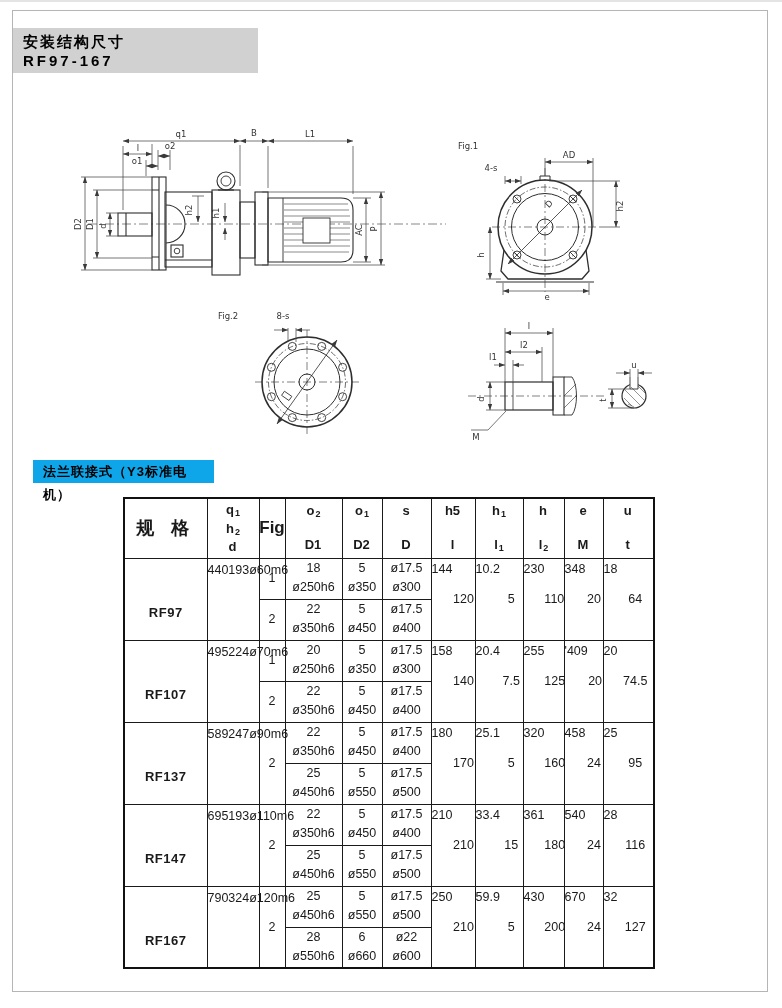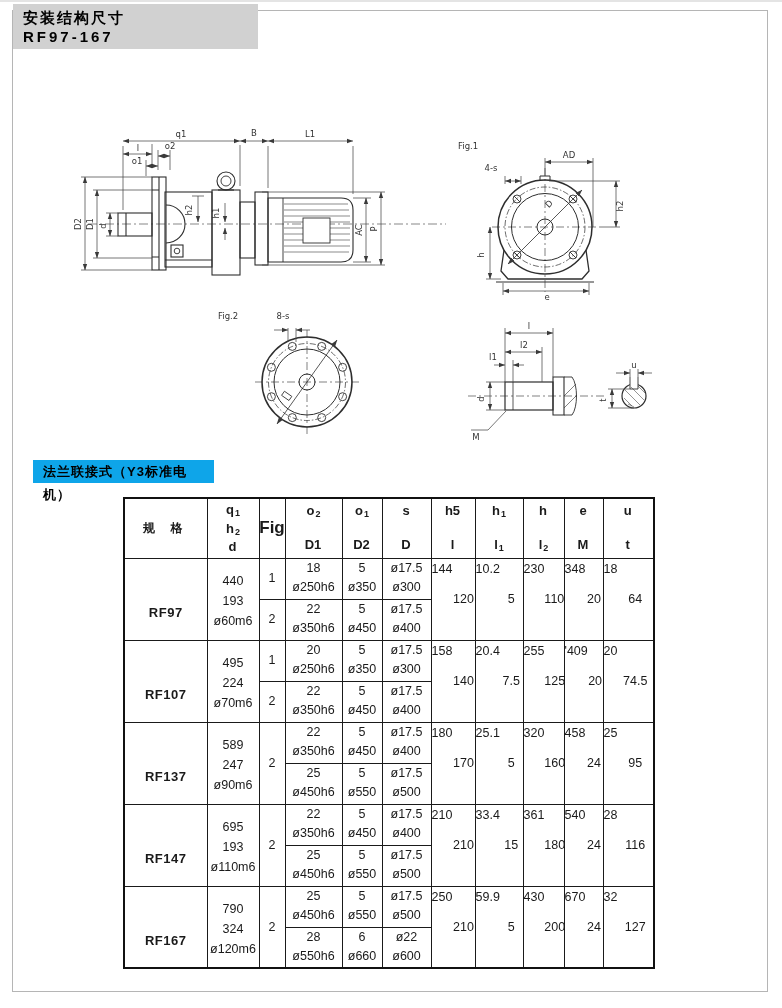--- a/index.html
+++ b/index.html
@@ -6,21 +6,21 @@
   body {
     width:782px; height:1008px; position:relative; background:#ffffff;
     font-family:"Liberation Sans", sans-serif; color:#111; overflow:hidden;
   }
   .scan-top-line { position:absolute; left:0; top:0; width:100%; height:2px; background:#d8d8d8; opacity:.7; }
   .page-frame {
     position:absolute; left:12px; top:10px; width:756px; height:982px;
     border:1px solid #b5b5b5; background:#fff;
   }
   .title-bar {
-    position:absolute; left:13px; top:4px; width:245px; height:45px;
+    position:absolute; left:13px; top:28px; width:245px; height:45px;
     background:#d1d1d1; padding:4px 10px; z-index:3;
   }
   .title-bar .t1, .title-bar .t2 {
     font-weight:bold; font-size:15px; line-height:19px; letter-spacing:2px; color:#000;
   }
   .title-bar .t2 { letter-spacing:3px; }
   svg.drawing { position:absolute; left:0; top:0; width:782px; height:497px; z-index:1; }
   svg.drawing text { font-family:"DejaVu Sans", sans-serif; font-size:8.5px; fill:#333; }
   .banner {
     position:absolute; left:33px; top:460px; width:181px; height:23px;
@@ -31,24 +31,24 @@
     position:absolute; left:123px; top:497px; width:532px; z-index:2;
     border-collapse:collapse; table-layout:fixed; background:#fff;
     font-size:12.5px; color:#1a1a1a;
   }
   table.dims { border:2px solid #111; }
   table.dims td, table.dims th { border:1px solid #1a1a1a; padding:0; text-align:center; vertical-align:top; font-weight:normal; }
   tr.hdr { height:60px; }
   tr.r { height:41px; }
   .hcell { height:58px; display:flex; flex-direction:column; justify-content:space-between; padding:4px 0 5px 0; font-weight:bold; font-size:13px; }
   .hc3 { height:58px; display:flex; flex-direction:column; justify-content:space-evenly; font-weight:bold; font-size:13px; }
-  .spec-box { height:58px; display:flex; align-items:center; justify-content:center; font-weight:bold; font-size:12px; letter-spacing:6px; }
+  .spec-box { height:58px; display:flex; align-items:center; justify-content:center; font-weight:bold; font-size:18px; letter-spacing:6px; }
   .sb { font-size:9px; position:relative; top:2px; margin-left:1px; }
   .model-box { height:80px; display:flex; align-items:center; justify-content:center; padding-top:28px; font-weight:bold; font-size:13px; letter-spacing:.5px; }
-  .qhd-box { height:80px; display:flex; flex-direction:column; padding-top:12px; }
+  .qhd-box { height:80px; display:flex; flex-direction:row; padding-top:1px; }
   .qhd-box div { height:20.3px; line-height:20.3px; }
   .pair { height:39px; display:flex; flex-direction:column; justify-content:space-around; }
   .pair div { line-height:13px; }
   .figc { height:39px; display:flex; align-items:center; justify-content:center; }
   .figspan { height:80px; display:flex; align-items:center; justify-content:center; }
   .stack { height:80px; display:flex; flex-direction:row; }
   .stack .v1 { height:21px; line-height:21px; }
   .stack .v2 { flex:1; display:flex; align-items:center; justify-content:center; }
 </style>
 </head>

